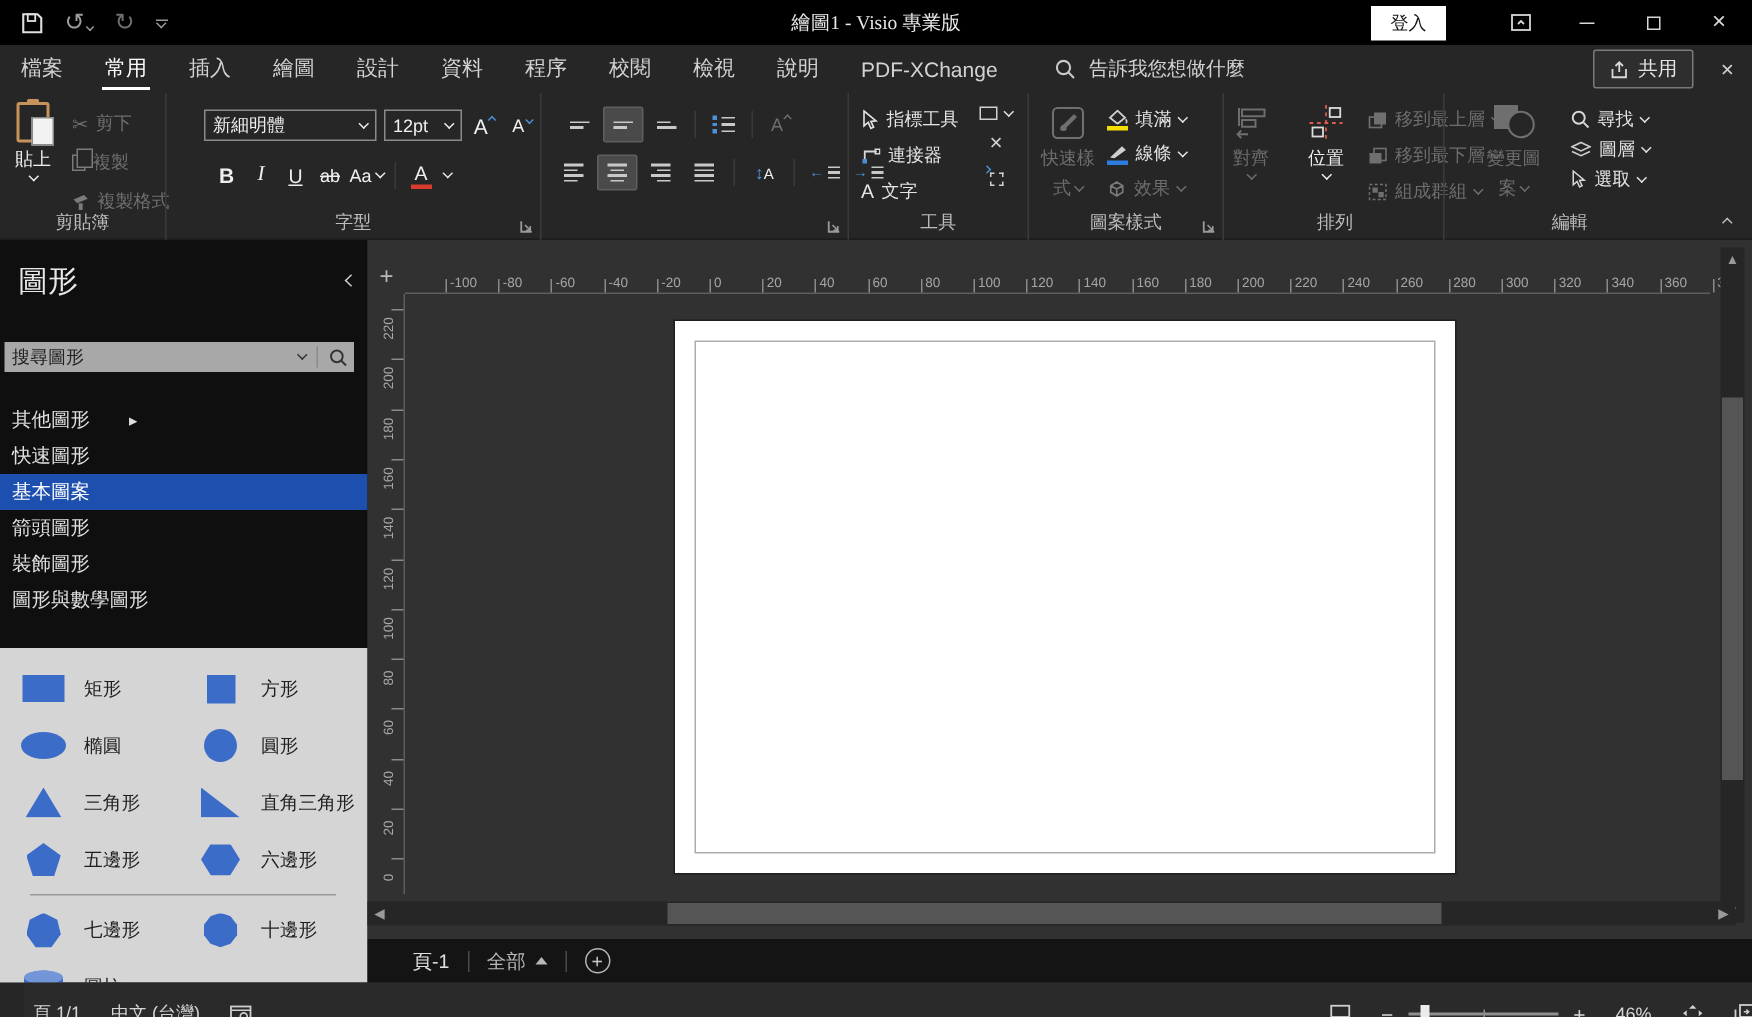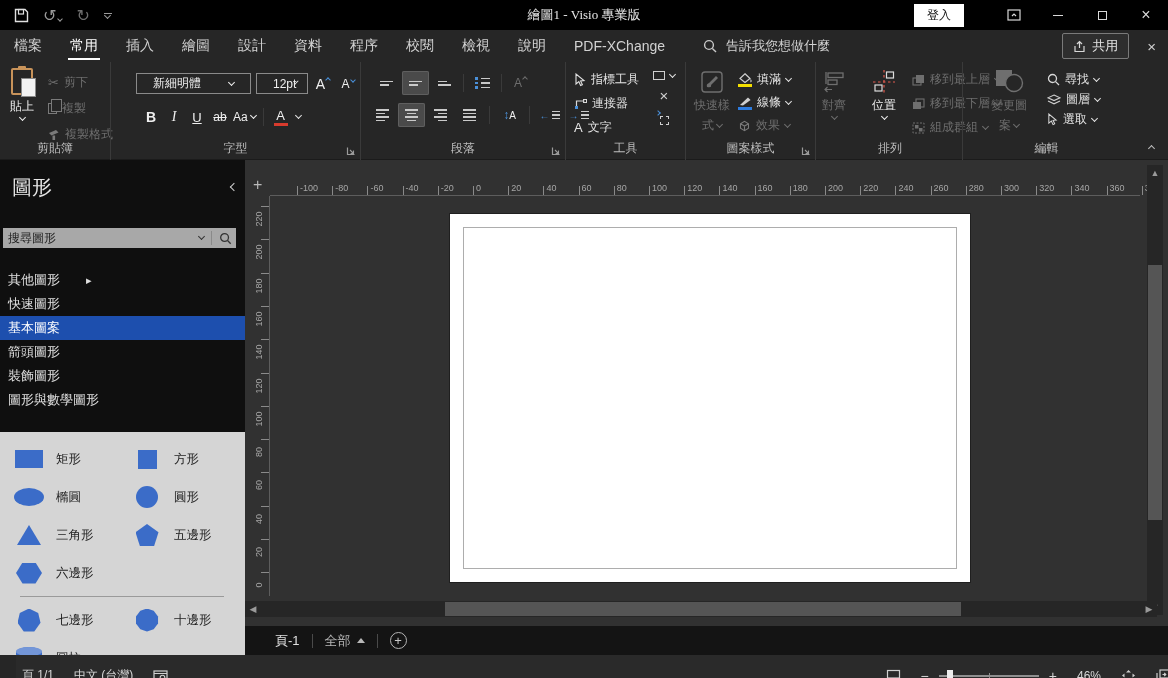--- a/index.html
+++ b/index.html
@@ -43,21 +43,21 @@
   
   .ribbon { position:absolute; left:0; top:62px; width:1168px; height:98px; background:#262626;
     border-bottom:1px solid #1b1b1b; display:flex; }
   .rgroup { position:relative; height:98px; }
   .rgroup + .rgroup { border-left:1px solid #3a3a3a; }
   .glabel { position:absolute; bottom:3px; left:0; right:0; text-align:center; font-size:12px; color:#bdbdbd; }
   .launcher { position:absolute; bottom:4px; right:4px; width:10px; height:10px; }
   .bigbtn { position:absolute; display:flex; flex-direction:column; align-items:center; gap:3px; font-size:12px; }
   .smallrow { display:flex; align-items:center; gap:5px; font-size:12px; white-space:nowrap; }
   .cbo { display:flex; align-items:center; justify-content:space-between; border:1px solid #8a8a8a;
-    background:#262626; color:#efefef; font-size:12px; padding:1px 16px; height:21px; }
+    background:#262626; color:#efefef; font-size:12px; padding:1px 5px; height:21px; }
   .fbtn { display:flex; align-items:center; justify-content:center; min-width:20px; height:22px; color:#efefef; }
   .pbtn { width:27px; height:24px; display:flex; align-items:center; justify-content:center; border-radius:2px; }
   .pbtn.sel { background:#4a4a4a; box-shadow:0 0 0 1px #5f5f5f inset; }
   .lstack { display:flex; flex-direction:column; gap:2px; }
   .lstack i { display:block; height:1.5px; background:#c9c9c9; }
   .lstack.al-c { align-items:center; } .lstack.al-e { align-items:flex-end; }
   .ic-copy { position:relative; width:9px; height:11px; border:1.2px solid #7a7a7a; display:inline-block; }
   .ic-copy::before { content:''; position:absolute; left:2px; top:-5px; width:9px; height:11px; border:1.2px solid #7a7a7a; background:#262626; }
   .clip { position:relative; width:22px; height:27px; border:2px solid #c8935a; border-radius:2px; }
   .clip::before { content:''; position:absolute; left:5px; top:-4px; width:8px; height:4px; background:#c8935a; border-radius:1px; }
@@ -357,21 +357,20 @@
             <span style="display:flex;align-items:center;gap:2px;">
               <span style="color:#4a90d9;font-size:10px;">→</span>
               <span class="lstack">
                 <i style="width:8px;"></i>
                 <i style="width:8px;"></i>
                 <i style="width:8px;"></i>
               </span>
             </span>
           </span>
       </div>
-      <span class="glabel">段落</span>
       <svg class="launcher" viewBox="0 0 10 10">
           <path d="M1.5 1.5 V8.5 H8.5" fill="none" stroke="#9a9a9a" stroke-width="1.2"></path>
           <path d="M4 4 L7.5 7.5 M7.5 4.6 V7.5 H4.6" fill="none" stroke="#9a9a9a" stroke-width="1.1"></path>
         </svg>
     </div>
 
     <div class="rgroup" style="width:120px;">
       <div style="position:absolute; left:8px; top:9px; display:flex; flex-direction:column; gap:7px;">
         <span class="smallrow">
           <svg width="12" height="14" viewBox="0 0 12 14">
@@ -610,20 +609,26 @@
             <span class="gcell">
               <i class="g-circle" style="background: rgb(59, 108, 200);"></i>
             </span>
             <span class="slabel">圓形</span>
           </div>
           <div class="sitem">
             <span class="gcell">
               <i class="g-triangle" style="background: rgb(59, 108, 200);"></i>
             </span>
             <span class="slabel">三角形</span>
+          </div>
+          <div class="sitem">
+            <span class="gcell">
+              <i class="g-right-triangle" style="background: rgb(59, 108, 200);"></i>
+            </span>
+            <span class="slabel">直角三角形</span>
           </div>
           <div class="sitem">
             <span class="gcell">
               <i class="g-pentagon" style="background: rgb(59, 108, 200);"></i>
             </span>
             <span class="slabel">五邊形</span>
           </div>
           <div class="sitem">
             <span class="gcell">
               <i class="g-hexagon" style="background: rgb(59, 108, 200);"></i>

